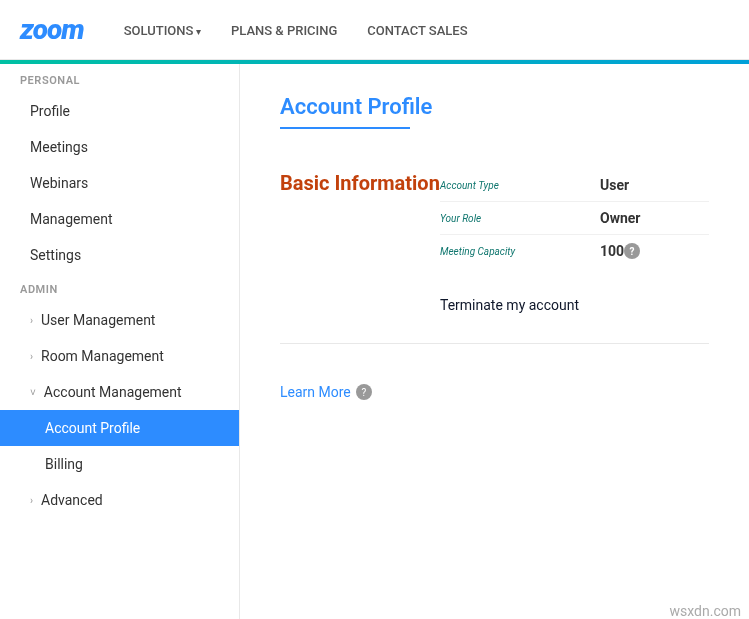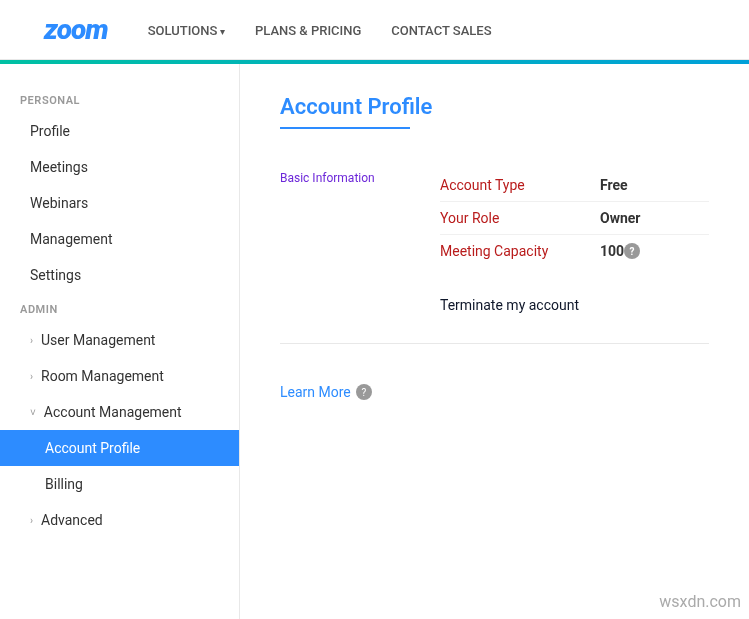--- a/index.html
+++ b/index.html
@@ -16,21 +16,20 @@
       position: relative;
       z-index: 10;
     }
     .logo {
       font-size: 28px;
       font-weight: 900;
       color: #2D8CFF;
       letter-spacing: -1px;
       margin-right: 40px;
       font-style: italic;
-      margin-left: 24px;
     }
     .nav-links {
       display: flex;
       align-items: center;
       gap: 30px;
       list-style: none;
     }
     .nav-links li a {
       text-decoration: none;
       color: #555;
@@ -55,21 +54,20 @@
     .main-layout {
       display: flex;
       min-height: calc(619px - 64px);
     }
 
     
     .sidebar {
       width: 240px;
       background: #fff;
       border-right: 1px solid #e8e8e8;
-      padding-top: 20px;
       flex-shrink: 0;
     }
     .sidebar-section-label {
       font-size: 11px;
       font-weight: 600;
       color: #999;
       letter-spacing: 0.05em;
       padding: 10px 20px 6px 20px;
       text-transform: uppercase;
     }
@@ -122,38 +120,40 @@
       padding-bottom: 20px;
       margin-bottom: 20px;
     }
     .info-row {
       display: flex;
       align-items: flex-start;
       padding: 10px 0;
     }
     .info-label-col {
       width: 160px;
-      color: #6d28d9;
-      font-size: 12px;
+      color: #c2410c;
+      font-size: 20px;
       padding-top: 2px;
+      font-weight: bold;
     }
     .info-data-col {
       flex: 1;
     }
     .data-row {
       display: flex;
       align-items: center;
       padding: 8px 0;
       border-bottom: 1px solid #f0f0f0;
     }
     .data-row:last-child { border-bottom: none; }
     .data-key {
       width: 160px;
-      color: #b91c1c;
-      font-size: 14px;
+      color: #0f766e;
+      font-size: 10px;
+      font-style: italic;
     }
     .data-val {
       font-weight: 700;
       color: #333;
       font-size: 14px;
     }
     .capacity-info {
       display: inline-flex;
       align-items: center;
       gap: 0;
@@ -186,23 +186,23 @@
       color: #2D8CFF;
       cursor: pointer;
       font-size: 14px;
       display: inline-flex;
       align-items: center;
       gap: 5px;
     }
 
     .wsxdn-watermark {
       position: fixed;
-      bottom: 8px;
+      bottom: 0;
       right: 8px;
-      font-size: 16px;
+      font-size: 14px;
       color: #aaa;
     }
   </style>
 </head>
 <body>
 
 <nav class="top-nav">
   <div class="logo">zoom</div>
   <ul class="nav-links">
     <li>
@@ -268,21 +268,21 @@
   <main class="content-area">
     <h1 class="page-title">Account Profile</h1>
     <div class="title-underline"></div>
 
     <div class="info-section">
       <div class="info-row">
         <div class="info-label-col">Basic Information</div>
         <div class="info-data-col">
           <div class="data-row">
             <span class="data-key">Account Type</span>
-            <span class="data-val">Free</span>
+            <span class="data-val">User</span>
           </div>
           <div class="data-row">
             <span class="data-key">Your Role</span>
             <span class="data-val">Owner</span>
           </div>
           <div class="data-row">
             <span class="data-key">Meeting Capacity</span>
             <span class="data-val capacity-info">
               <span>100</span>
               <span class="info-circle">?</span>

